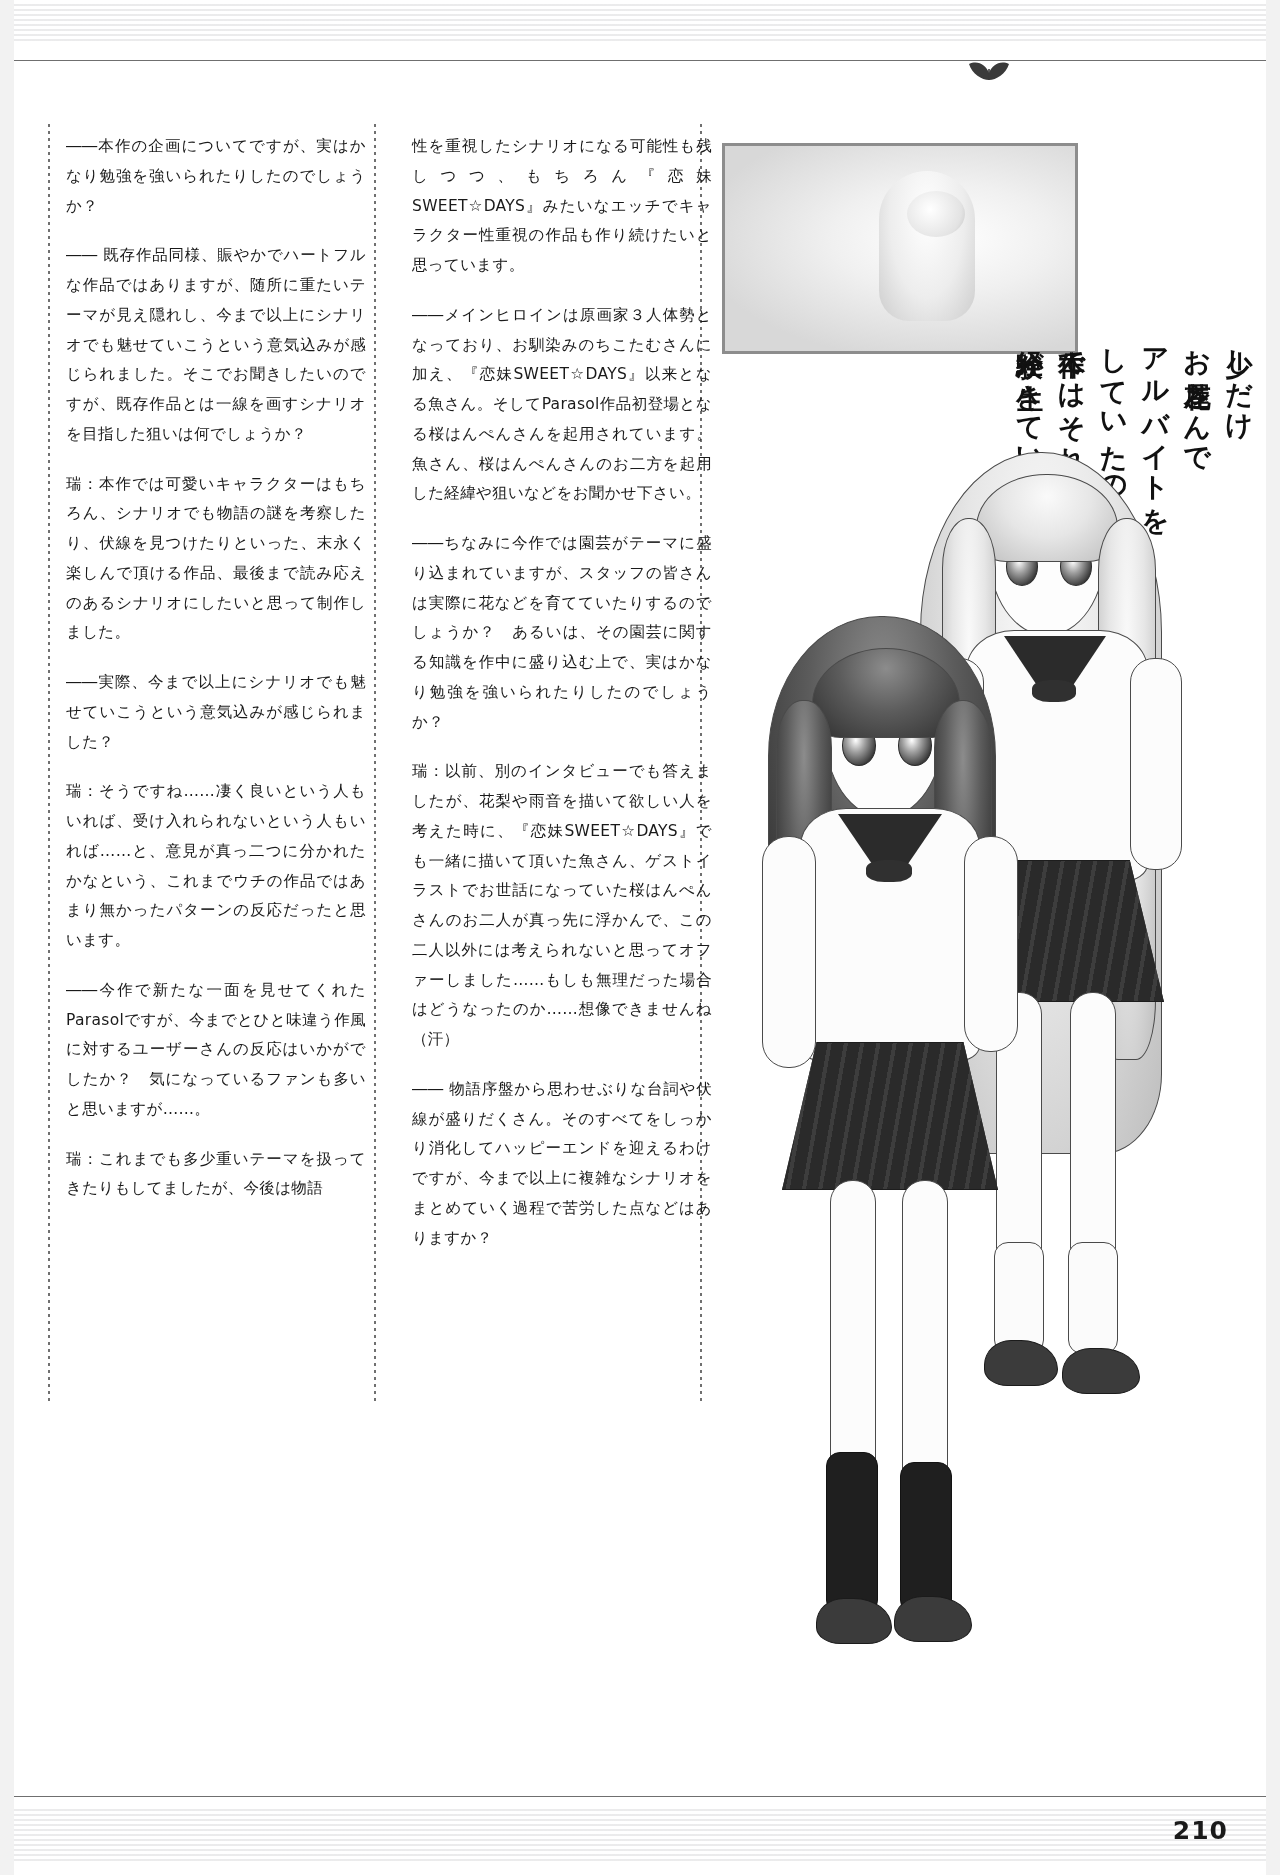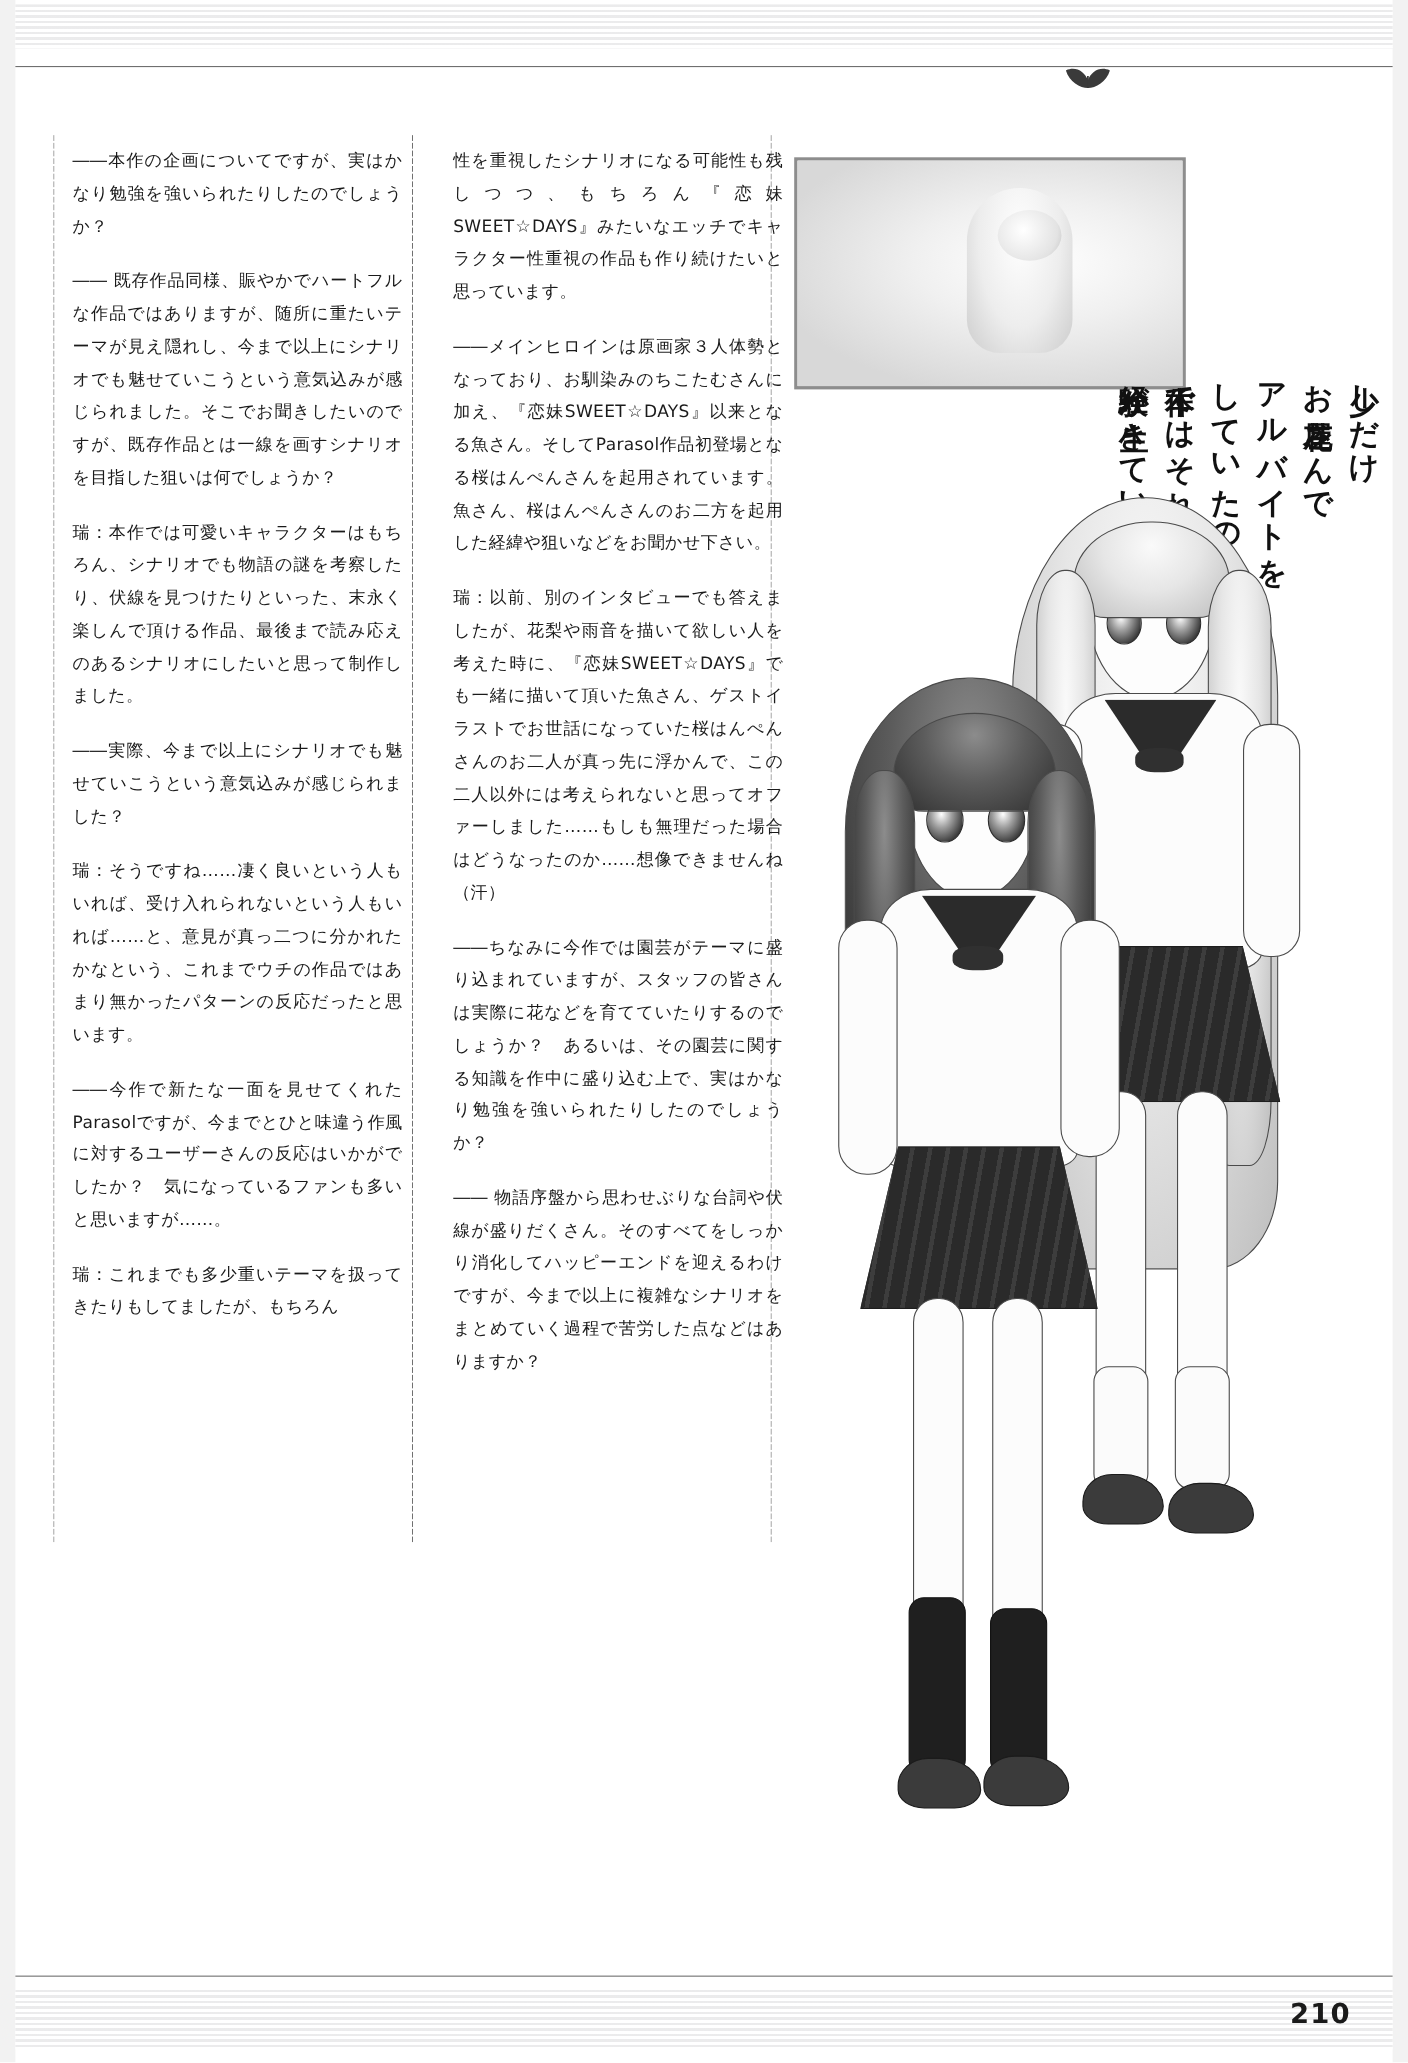--- a/index.html
+++ b/index.html
@@ -263,28 +263,28 @@
   <div class="dots dots-b"></div>
   <div class="dots dots-c"></div>
 
   <div class="col col-1">
     <p>――本作の企画についてですが、実はかなり勉強を強いられたりしたのでしょうか？</p>
     <p>―― 既存作品同様、賑やかでハートフルな作品ではありますが、随所に重たいテーマが見え隠れし、今まで以上にシナリオでも魅せていこうという意気込みが感じられました。そこでお聞きしたいのですが、既存作品とは一線を画すシナリオを目指した狙いは何でしょうか？</p>
     <p>瑞：本作では可愛いキャラクターはもちろん、シナリオでも物語の謎を考察したり、伏線を見つけたりといった、末永く楽しんで頂ける作品、最後まで読み応えのあるシナリオにしたいと思って制作しました。</p>
     <p>――実際、今まで以上にシナリオでも魅せていこうという意気込みが感じられました？</p>
     <p>瑞：そうですね……凄く良いという人もいれば、受け入れられないという人もいれば……と、意見が真っ二つに分かれたかなという、これまでウチの作品ではあまり無かったパターンの反応だったと思います。</p>
     <p>――今作で新たな一面を見せてくれたParasolですが、今までとひと味違う作風に対するユーザーさんの反応はいかがでしたか？　気になっているファンも多いと思いますが……。</p>
-    <p>瑞：これまでも多少重いテーマを扱ってきたりもしてましたが、もちろん</p>
+    <p>瑞：これまでも多少重いテーマを扱ってきたりもしてましたが、今後は物語</p>
   </div>
 
   <div class="col col-2">
     <p>性を重視したシナリオになる可能性も残しつつ、もちろん『恋妹SWEET☆DAYS』みたいなエッチでキャラクター性重視の作品も作り続けたいと思っています。</p>
     <p>――メインヒロインは原画家３人体勢となっており、お馴染みのちこたむさんに加え、『恋妹SWEET☆DAYS』以来となる魚さん。そしてParasol作品初登場となる桜はんぺんさんを起用されています。魚さん、桜はんぺんさんのお二方を起用した経緯や狙いなどをお聞かせ下さい。</p>
+    <p>――ちなみに今作では園芸がテーマに盛り込まれていますが、スタッフの皆さんは実際に花などを育てていたりするのでしょうか？　あるいは、その園芸に関する知識を作中に盛り込む上で、実はかなり勉強を強いられたりしたのでしょうか？</p>
     <p>瑞：以前、別のインタビューでも答えましたが、花梨や雨音を描いて欲しい人を考えた時に、『恋妹SWEET☆DAYS』でも一緒に描いて頂いた魚さん、ゲストイラストでお世話になっていた桜はんぺんさんのお二人が真っ先に浮かんで、この二人以外には考えられないと思ってオファーしました……もしも無理だった場合はどうなったのか……想像できませんね（汗）</p>
-    <p>――ちなみに今作では園芸がテーマに盛り込まれていますが、スタッフの皆さんは実際に花などを育てていたりするのでしょうか？　あるいは、その園芸に関する知識を作中に盛り込む上で、実はかなり勉強を強いられたりしたのでしょうか？</p>
     <p>―― 物語序盤から思わせぶりな台詞や伏線が盛りだくさん。そのすべてをしっかり消化してハッピーエンドを迎えるわけですが、今まで以上に複雑なシナリオをまとめていく過程で苦労した点などはありますか？</p>
   </div>
 
   <div class="art-area">
 
     <div class="photo-frame">
       <div class="photo-inner"></div>
     </div>
 
     <div class="vcaption">少しだけ

